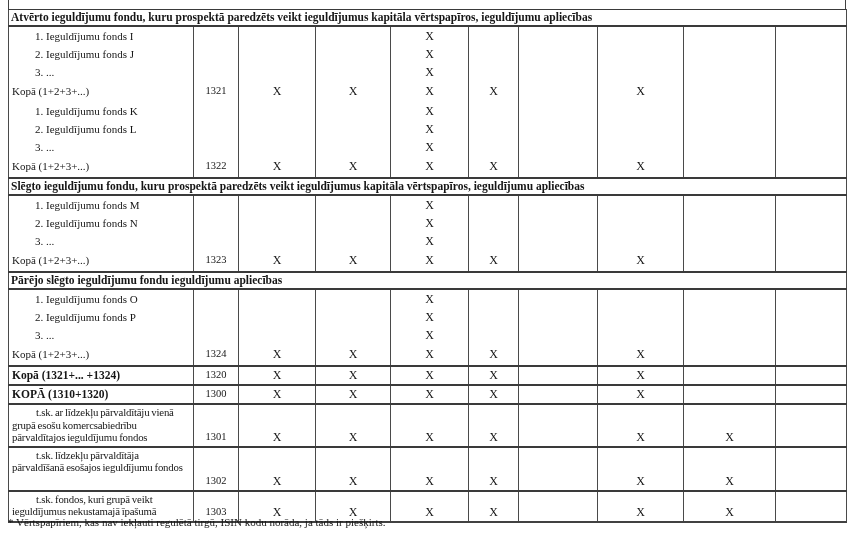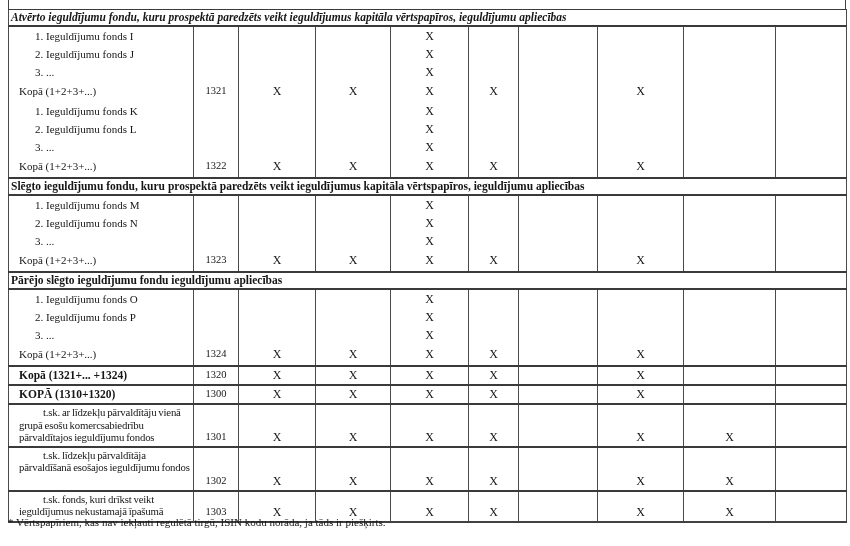--- a/index.html
+++ b/index.html
@@ -18,33 +18,33 @@
     border:1px solid #414141; border-bottom-width:2px;
   }
   td {
     border-left:1px solid #4a4a4a; border-right:1px solid #4a4a4a;
     padding:0 2px; font-size:11px; line-height:12.5px; overflow:hidden;
   }
   tr.section-header td {
     border-top:2px solid #3a3a3a; border-bottom:2px solid #3a3a3a;
     font-weight:bold; font-size:11.5px; height:13px; padding:1px 2px;
   }
-  tr.section-header.first td { border-top-width:1px;font-style:italic; }
+  tr.section-header.first td { border-top-width:1px; }
 
   tr.fund-row td     { height:18px; vertical-align:middle; }
   tr.subtotal-row td { height:21px; vertical-align:middle; }
   tr.total-row td {
     border-top:2px solid #3a3a3a; border-bottom:2px solid #3a3a3a;
     height:17px; vertical-align:middle;
   }
   tr.breakdown-row td {
     border-top:2px solid #3a3a3a;
     vertical-align:bottom; padding-bottom:2px;
   }
-  td.label { text-align:left; padding-left:10px; }
+  td.label { text-align:left; padding-left:3px; }
   tr.fund-row td.label { padding-left:26px; }
   tr.total-row td.label { font-weight:bold; font-size:11.5px; }
   tr.breakdown-row td.label {
     vertical-align:top; padding-top:1px; text-indent:24px;
     font-size:10.8px; letter-spacing:-0.2px; word-spacing:-0.5px;
   }
   td.code { text-align:center; font-size:10.5px; }
   td.mark { text-align:center; font-size:12px; }
 
   .footnote {
@@ -316,21 +316,21 @@
           <td class="mark">X</td>
           <td class="mark">X</td>
           <td class="mark">X</td>
           <td class="mark">X</td>
           <td class="mark"></td>
           <td class="mark">X</td>
           <td class="mark">X</td>
           <td class="mark"></td>
         </tr>
         <tr class="breakdown-row" style="height: 31px;">
-          <td class="label">t.sk. fonds, kuri drīkst veikt ieguldījumus nekustamajā īpašumā</td>
+          <td class="label">t.sk. fondos, kuri grupā veikt ieguldījumus nekustamajā īpašumā</td>
           <td class="code">1303</td>
           <td class="mark">X</td>
           <td class="mark">X</td>
           <td class="mark">X</td>
           <td class="mark">X</td>
           <td class="mark"></td>
           <td class="mark">X</td>
           <td class="mark">X</td>
           <td class="mark"></td>
         </tr>

